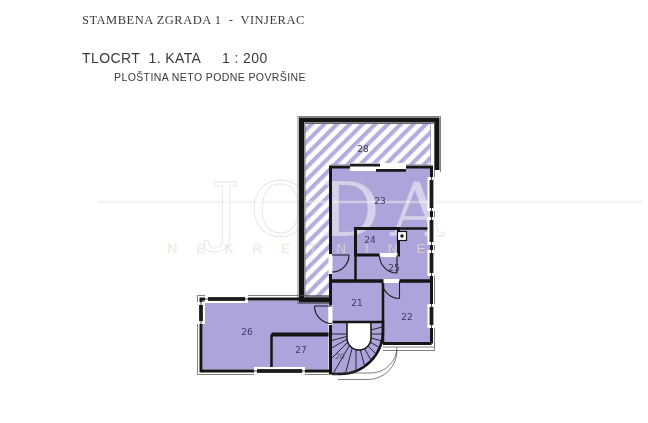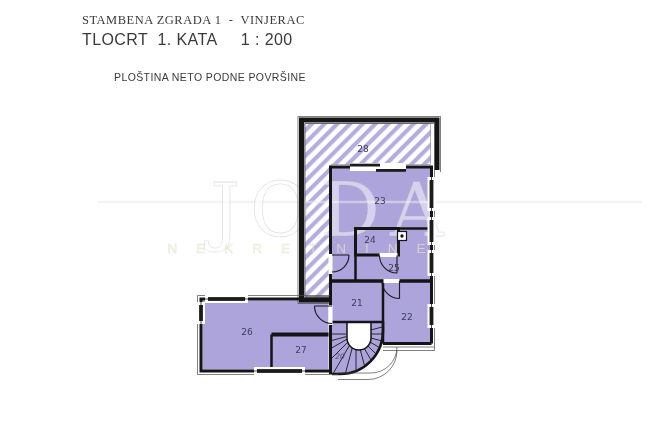--- a/index.html
+++ b/index.html
@@ -11,21 +11,21 @@
     --background:#ffffff;
   }
   html,body{margin:0;padding:0;}
   body{
     width:648px;height:423px;position:relative;overflow:hidden;
     background:var(--background);
     font-family:"Liberation Sans",sans-serif;
   }
   .hdr{position:absolute;color:var(--header-text);white-space:pre;}
   .hdr.title{left:82px;top:13px;font-size:12.5px;letter-spacing:.5px;font-family:Liberation Serif, serif;}
-  .hdr.subtitle{left:82px;top:31px;font-size:16px;letter-spacing:.4px;}
+  .hdr.subtitle{left:82px;top:50px;font-size:14px;letter-spacing:.4px;}
   .hdr.note{left:82px;top:71px;font-size:10.5px;letter-spacing:.4px;padding-left:32px;}
   svg{position:absolute;left:0;top:0;}
   .fill-room{fill:var(--room-fill);}
   .hatch-stripe-rect{fill:var(--hatch-stripe);}
   .wall{stroke:var(--wall);fill:none;stroke-linecap:butt;}
   .w5{stroke-width:5;}.w4{stroke-width:4;}.w3{stroke-width:3;}
   .w25{stroke-width:2.5;}
   .thin{stroke:#4a4a4a;stroke-width:.7;fill:none;}
   .door{stroke:#1b1b1b;stroke-width:1.1;fill:none;}
   .gap{fill:#ffffff;}

